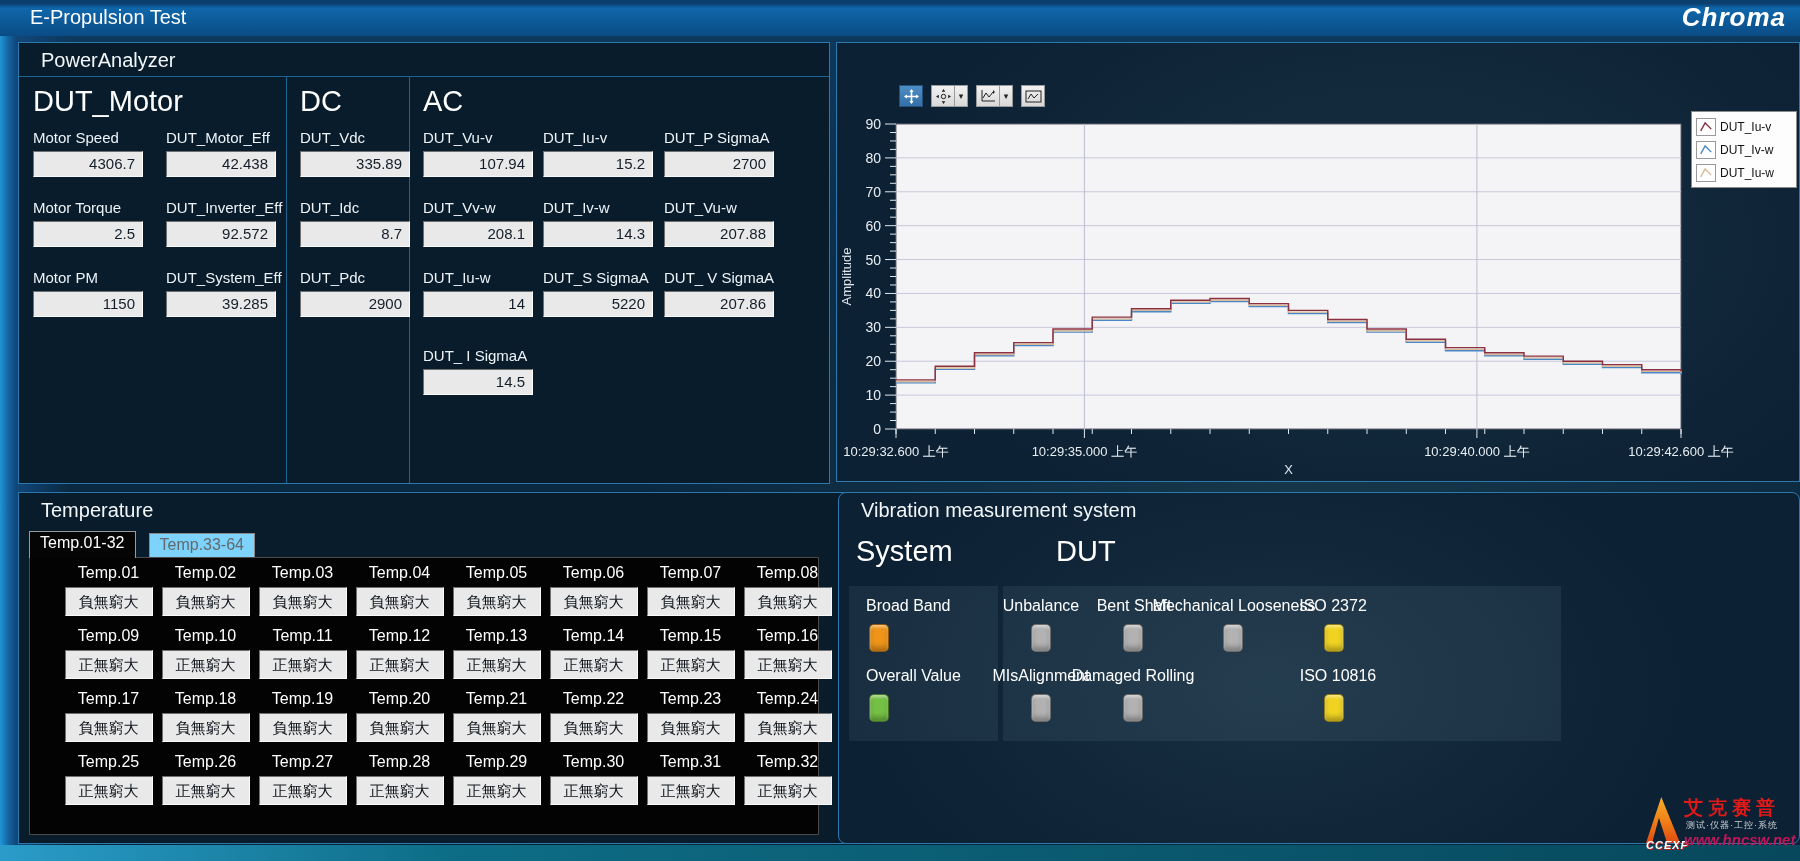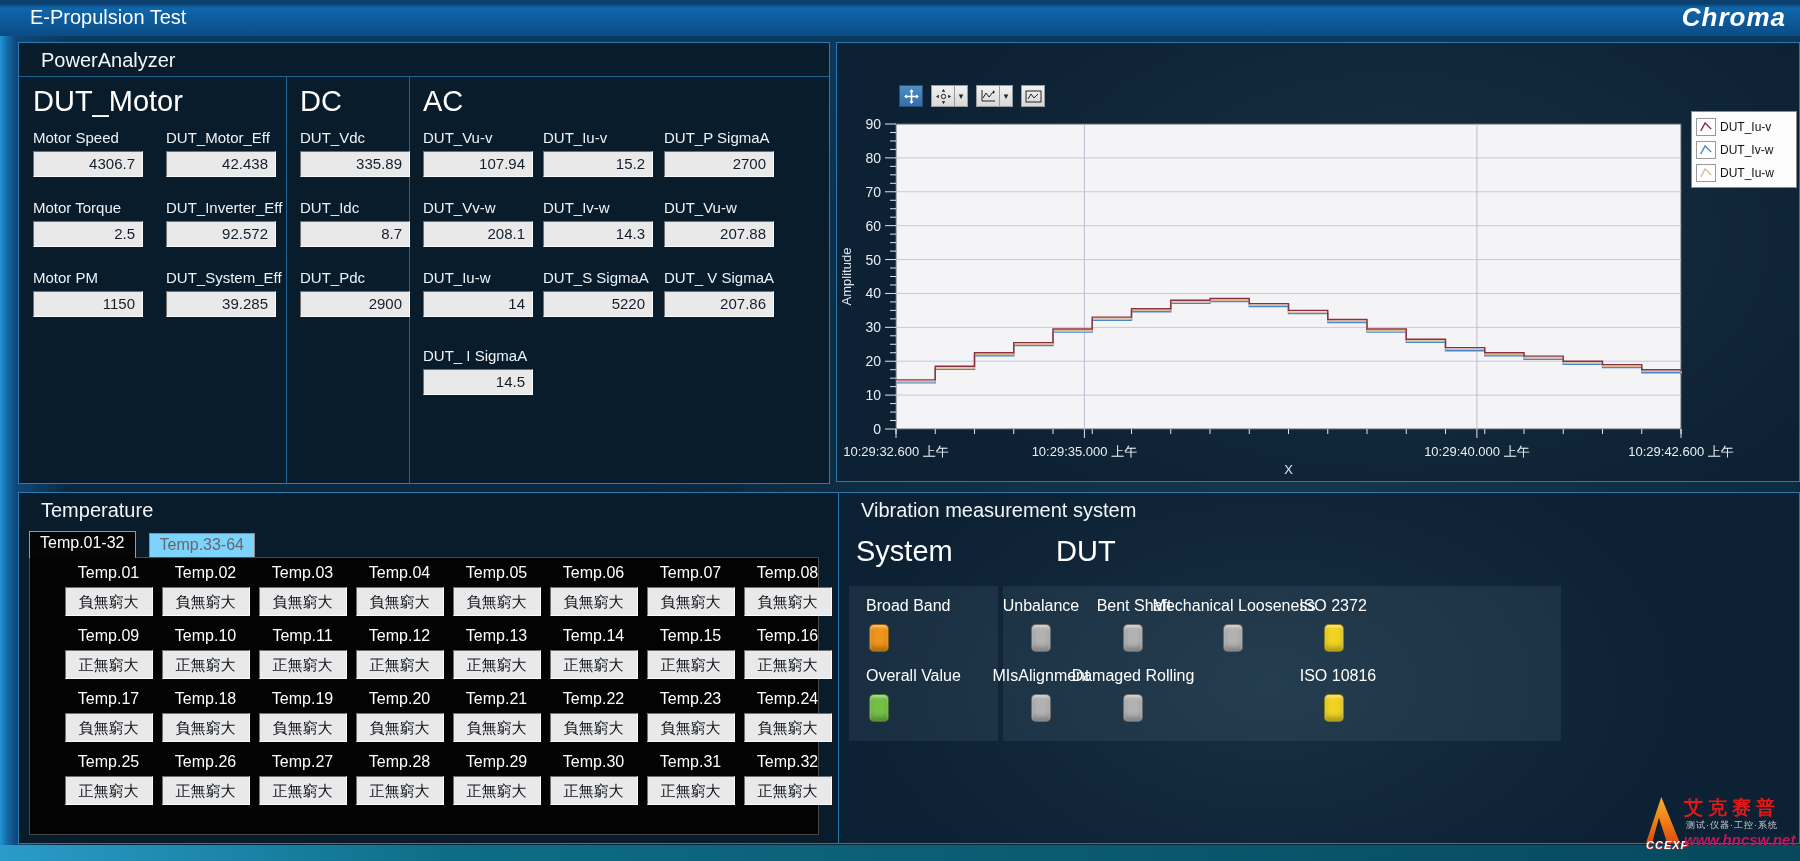--- a/index.html
+++ b/index.html
@@ -61,21 +61,21 @@
   .tab.active{background:#050505;color:#fff;border:1px solid #9a9a9a;border-bottom:none;height:24px;z-index:2;}
   .tab:not(.active){background:#7dd3fc;color:#63686d;border:1px solid #8a8a8a;border-bottom:none;margin-left:13px;}
   #temp-content{position:absolute;left:10px;top:64px;width:790px;height:278px;background:#030303;border:1px solid #4a4a4a;box-sizing:border-box;}
   #temp-grid{position:absolute;left:30px;top:6px;display:grid;grid-template-columns:repeat(8,97px);grid-auto-rows:63px;justify-items:center;}
   .t-cell{display:flex;flex-direction:column;align-items:center;}
   .t-lb{color:#fff;font-size:16px;height:23px;white-space:nowrap;}
   .t-bx{width:88px;height:29px;background:#e9e9e9;border:1px solid #fafafa;border-top-color:#6f6f6f;border-left-color:#6f6f6f;
     color:#10151c;font-size:15px;line-height:27px;text-align:center;box-sizing:border-box;white-space:nowrap;}
   
   #vib-panel{left:838px;top:492px;width:962px;height:352px;background:
-    radial-gradient(420px 260px at 45% 55%, rgba(52,82,100,.30), rgba(0,0,0,0)),#0c2133;}
+    radial-gradient(420px 260px at 45% 55%, rgba(52,82,100,.30), rgba(0,0,0,0)),#0c2133; border-radius: 8px;}
   .vib-h{position:absolute;top:42px;font-size:29px;font-weight:300;color:#fff;}
   #vib-sys-h{left:17px;}
   #vib-dut-h{left:217px;}
   .vgroup{position:absolute;top:93px;height:155px;background:rgba(150,180,200,0.10);}
   #vg-system{left:10px;width:149px;}
   #vg-dut{left:164px;width:558px;}
   .ind-lb{position:absolute;font-size:16px;color:#fff;white-space:nowrap;text-align:right;}
   .led{position:absolute;width:20px;height:28px;border-radius:5px;border:1px solid rgba(0,0,0,.4);
     box-shadow:inset 0 2px 3px rgba(255,255,255,.5), inset 0 -4px 5px rgba(0,0,0,.28);box-sizing:border-box;}
   

